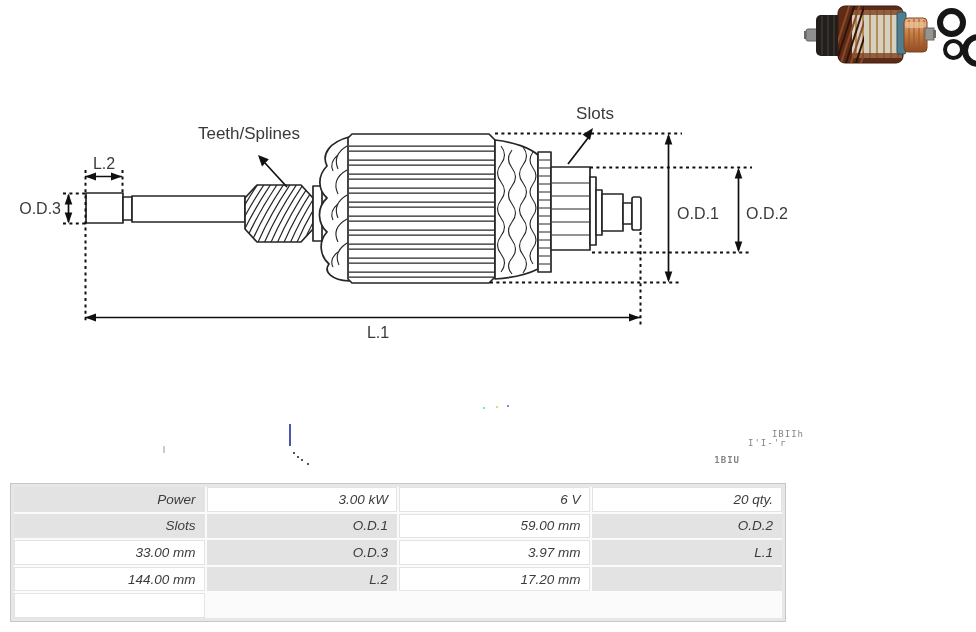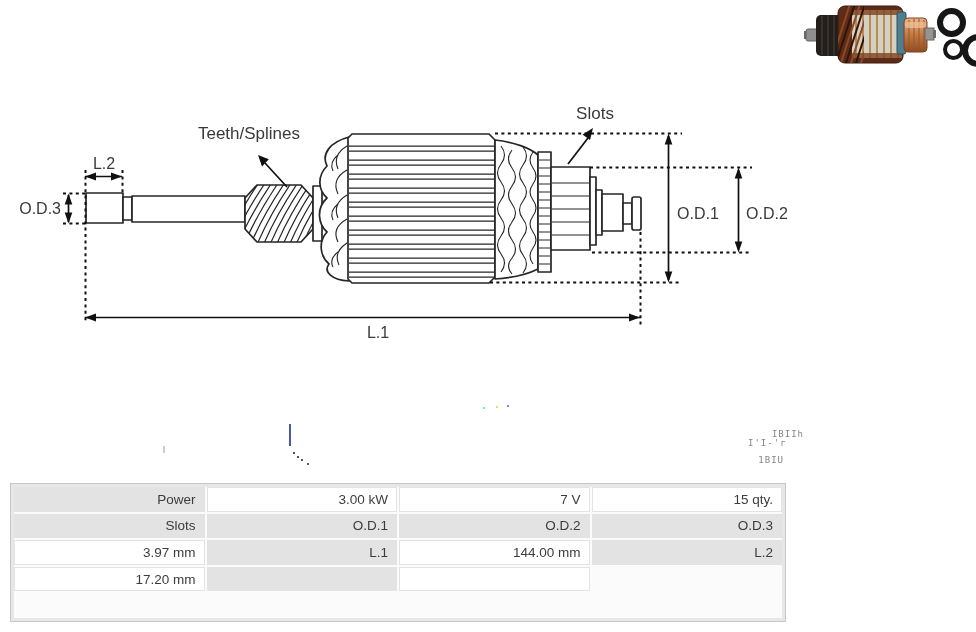--- a/index.html
+++ b/index.html
@@ -12,28 +12,28 @@
   .oring{position:absolute;border-style:solid;border-color:#161616;border-radius:50%;
          box-sizing:border-box;background:transparent;}
   .oring1{left:937px;top:8px;width:29px;height:29px;border-width:6px;}
   .oring2{left:943px;top:39px;width:21px;height:21px;border-width:4px;}
   .oring3{left:962px;top:34px;width:33px;height:33px;border-width:6px;}
   
   .mark{position:absolute;font:9px/10px "DejaVu Sans Mono",monospace;color:#4f4f4f;opacity:.7;
         letter-spacing:1px;white-space:nowrap;width:36px;text-align:right;}
   .m1{left:748px;top:402px;margin-top:36px;}
   .m2{left:768px;top:429px;}
-  .m3{left:748px;top:455px;}
+  .m3{left:704px;top:455px;font-weight:bold;}
   .tick{position:absolute;left:289px;top:424px;width:2px;height:22px;background:#2a3a9d;opacity:.85;}
   .speck{position:absolute;width:2px;height:2px;opacity:.8;}
   
   .spec-table{position:absolute;left:10px;top:483px;width:776px;height:139px;
               background:#e7e7e7;border:1px solid #c7c7c7;padding:3px;box-sizing:border-box;}
   .spec-grid{display:grid;width:100%;height:100%;grid-template-columns:repeat(4,1fr);
-             grid-template-rows:repeat(5,1fr);gap:2px;background:#fbfbfb;}
+             grid-template-rows:repeat(5,1fr);gap:2px;background:#fbfbfb;font-style:italic;}
   .cell{display:flex;align-items:center;justify-content:flex-end;padding-right:9px;
         font-size:13.5px;color:#3c3c3c;}
   .c-lab{background:#e3e3e3;}
   .c-val{background:#ffffff;box-shadow:inset 0 0 0 1px #e3e3e3;text-align:center;}
 </style>
 </head>
 <body>
 
 <div class="stage">
 
@@ -266,27 +266,29 @@
   <div class="speck" style="left:293px;top:452px;background:#2a2a2a;"></div>
   <div class="speck" style="left:297px;top:456px;background:#2a2a2a;"></div>
   <div class="speck" style="left:301px;top:459px;background:#2a2a2a;"></div>
   <div class="speck" style="left:307px;top:463px;background:#2a2a2a;"></div>
   <div class="speck" style="left:163px;top:446px;width:2px;height:7px;background:#9a9a9a;opacity:.5;"></div>
 
   <div class="spec-table">
     <div class="spec-grid">
       <div class="cell c-lab">Power</div>
       <div class="cell c-val">3.00 kW</div>
-      <div class="cell c-val">7 V</div>
-
-      <div class="cell c-val">15 qty.</div>
+      <div class="cell c-val">6 V</div>
+
+      <div class="cell c-val">20 qty.</div>
       <div class="cell c-lab">Slots</div>
 
       <div class="cell c-lab">O.D.1</div>
+      <div class="cell c-val">59.00 mm</div>
       <div class="cell c-lab">O.D.2</div>
+      <div class="cell c-val">33.00 mm</div>
 
       <div class="cell c-lab">O.D.3</div>
       <div class="cell c-val">3.97 mm</div>
       <div class="cell c-lab">L.1</div>
       <div class="cell c-val">144.00 mm</div>
 
       <div class="cell c-lab">L.2</div>
       <div class="cell c-val">17.20 mm</div>
       <div class="cell c-lab"></div>
       <div class="cell c-val"></div>

